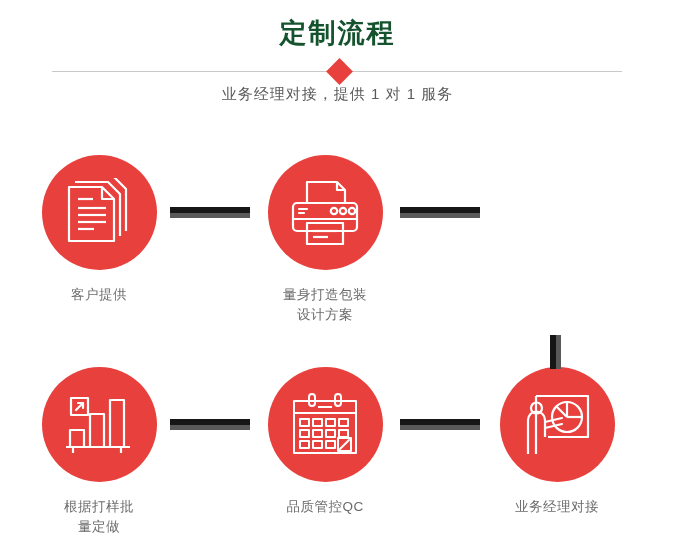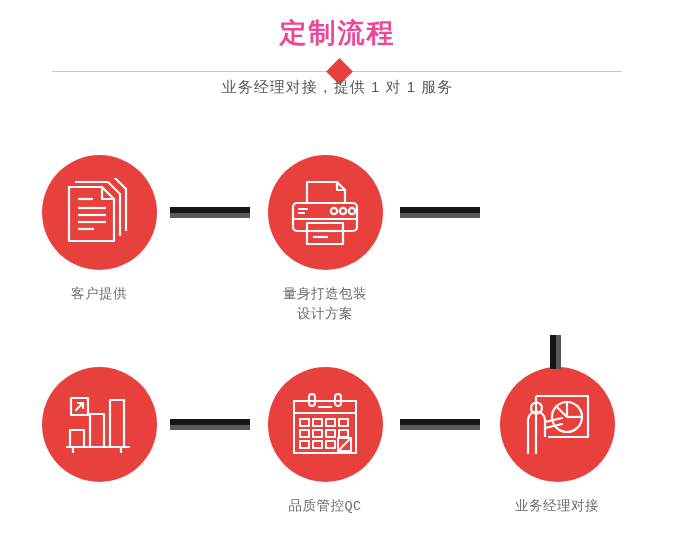--- a/index.html
+++ b/index.html
@@ -24,21 +24,21 @@
     height: 130px;
   }
   .page-title {
     position: absolute;
     left: 0;
     top: 16px;
     width: 675px;
     text-align: center;
     font-size: 27px;
     font-weight: bold;
-    color: #ec4899;
+    color: #14532d;
     letter-spacing: 2px;
     line-height: 34px;
   }
   .divider-wrap {
     position: absolute;
     left: 52px;
     top: 71px;
     width: 570px;
     height: 2px;
   }
@@ -55,37 +55,36 @@
     left: 278px;
     top: -9px;
     width: 19px;
     height: 19px;
     background: #e8403c;
     transform: rotate(45deg);
   }
   .page-subtitle {
     position: absolute;
     left: 0;
-    top: 76px;
+    top: 83px;
     width: 675px;
     text-align: center;
     font-size: 15px;
     color: #58595b;
     letter-spacing: 1px;
     line-height: 22px;
   }
 
   
   .flow {
     position: absolute;
     left: 0;
     top: 0;
     width: 629px;
     height: 550px;
-    font-family: Liberation Mono, monospace;
   }
 
   .step {
     position: absolute;
     width: 170px;
   }
   .step-r1 { top: 155px; }
   .step-r2 { top: 367px; }
   .step-c1 { left: 14px; }
   .step-c2 { left: 240px; }
@@ -231,20 +230,24 @@
           <path d="M12 10 H17 V15" stroke-linecap="round"></path>
           <path d="M4 54 V37 H18 V54"></path>
           <path d="M24 54 V21 H38 V54"></path>
           <path d="M44 54 V7 H58 V54"></path>
           <line x1="0" y1="54" x2="64" y2="54" stroke-linecap="butt"></line>
           <line x1="7" y1="54" x2="7" y2="60" stroke-linecap="butt"></line>
           <line x1="55" y1="54" x2="55" y2="60" stroke-linecap="butt"></line>
         </svg>
       </span>
     </div>
+    <div class="step-label">
+      <span class="l1">根据打样批</span>
+      <span class="l2">量定做</span>
+    </div>
   </div>
 
   <div class="step step-r2 step-c2">
     <div class="circle">
       <span>
         <svg width="70" height="64" viewBox="0 0 70 64" fill="none" stroke="#ffffff" stroke-width="2" stroke-linejoin="round">
           <rect x="19" y="1" width="6" height="12" rx="3"></rect>
           <rect x="45" y="1" width="6" height="12" rx="3"></rect>
           <path d="M4 8 H66 V60 H4 Z"></path>
           <line x1="4" y1="20" x2="66" y2="20" stroke-linecap="butt"></line>

